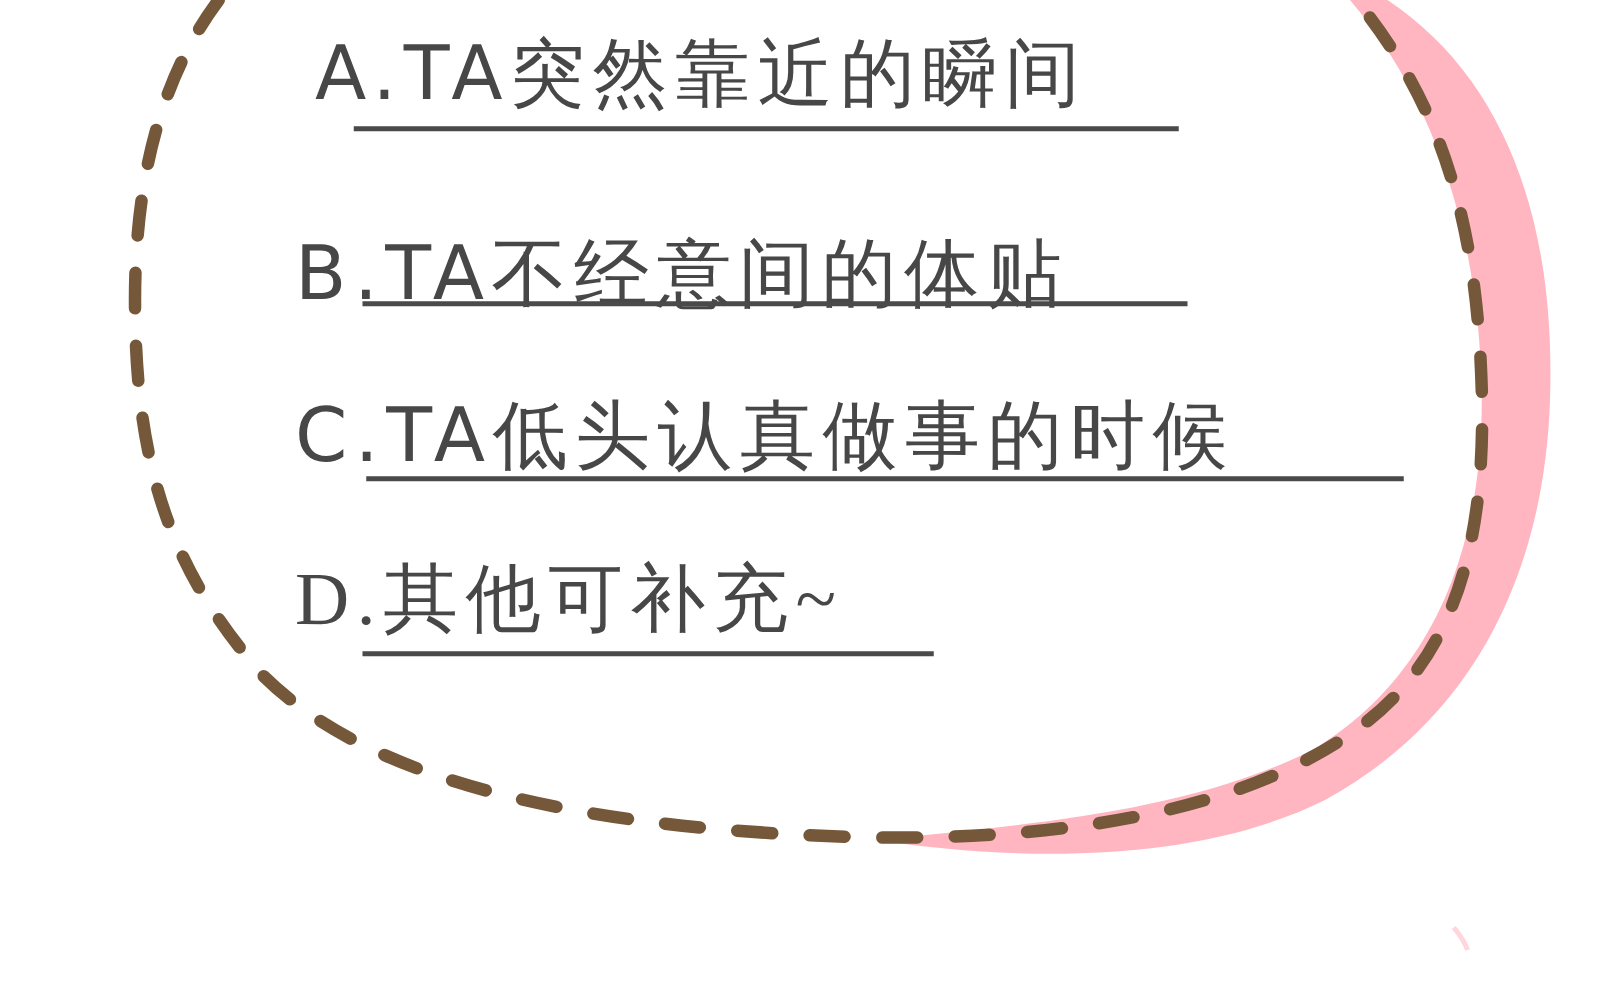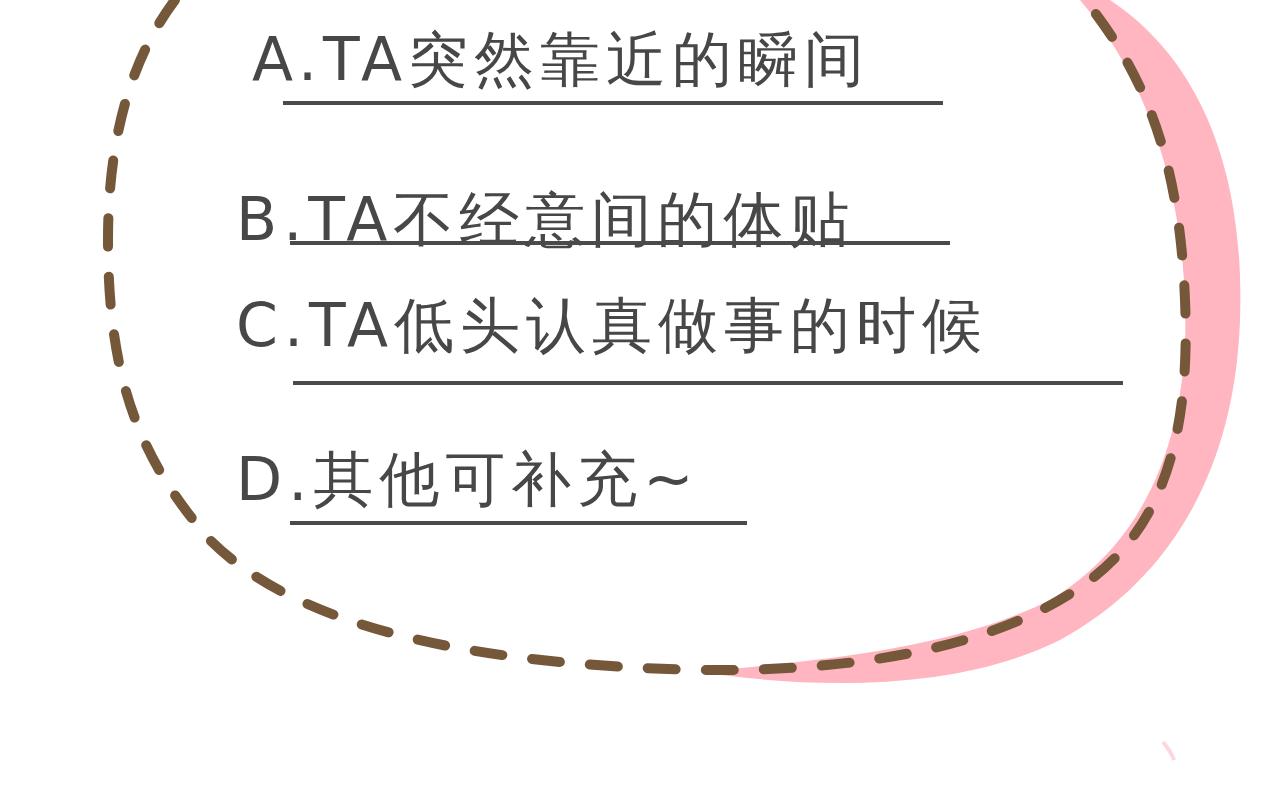--- a/index.html
+++ b/index.html
@@ -30,21 +30,21 @@
 <div class="option" style="left:252px; top:24px;">
   <span>A.TA突然靠近的瞬间</span>
 </div>
 <div class="underline" style="left:283px; top:101px; width:660px;"></div>
 
 <div class="option" style="left:236px; top:166px;margin-top:18px;">
   <span>B.TA不经意间的体贴</span>
 </div>
 <div class="underline" style="left:290px; top:241px; width:660px;"></div>
 
-<div class="option" style="left:236px; top:290px;text-align:center;">
+<div class="option" style="left:236px; top:314px;text-align:center;">
   <span>C.TA低头认真做事的时候</span>
 </div>
 <div class="underline" style="left:293px; top:381px; width:830px;"></div>
 
-<div class="option" style="left:236px; top:444px;">
+<div class="option" style="left:236px; top:444px;font-family:Liberation Serif, serif;">
   <span>D.其他可补充~</span>
 </div>
 <div class="underline" style="left:290px; top:521px; width:457px;"></div>
 
 </body></html>

